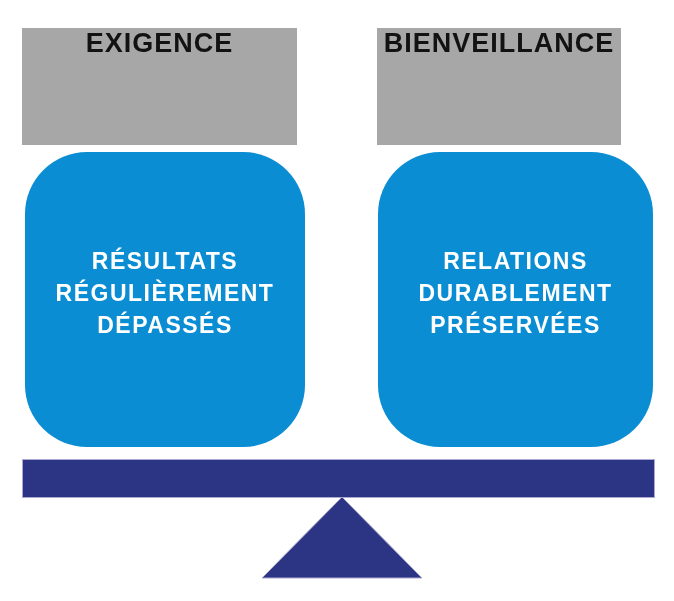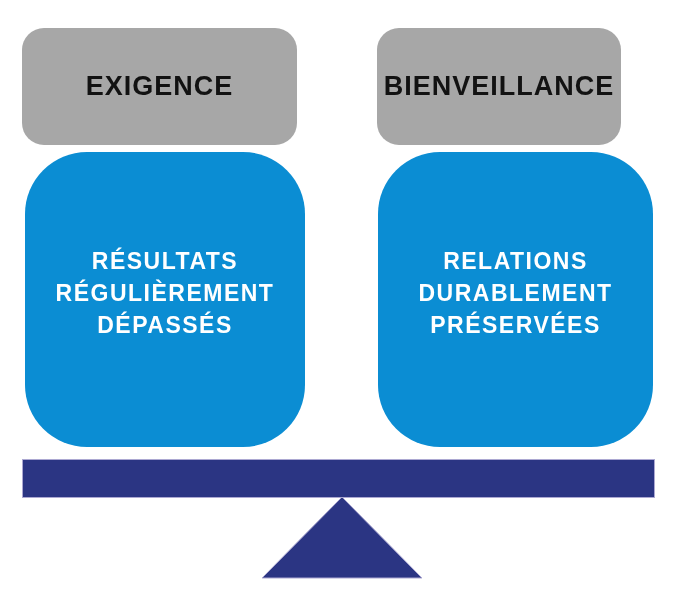--- a/index.html
+++ b/index.html
@@ -20,23 +20,22 @@
     height:601px;
     background:var(--page-bg);
     overflow:hidden;
   }
   .header-box{
     position:absolute;
     top:28px;
     height:117px;
     background:var(--gray);
     display:flex;
-    align-items:center;
+    align-items:flex-start;
     justify-content:center;
-    border-radius:22px;
   }
   .header-box.left{left:22px;width:275px;}
   .header-box.right{left:377px;width:244px;}
   .header-label{
     font-weight:bold;
     font-size:27px;
     letter-spacing:1px;
     color:var(--header-text);
   }
   .pan-box{

